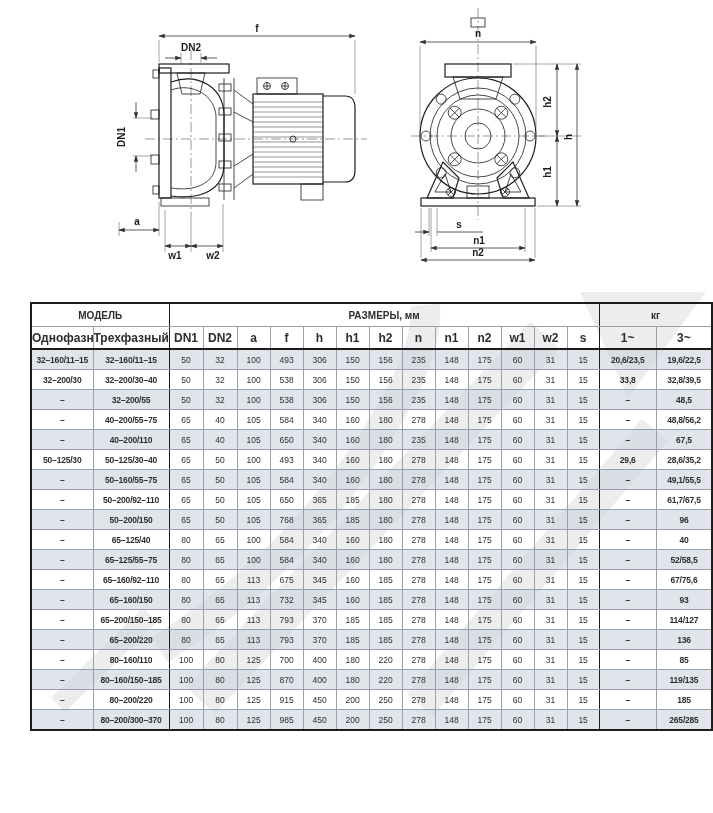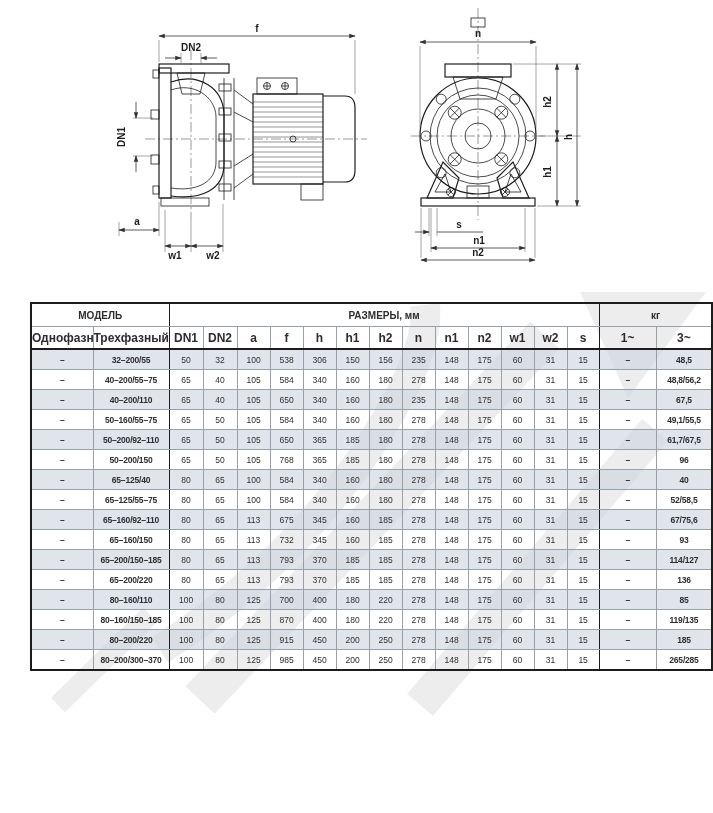--- a/index.html
+++ b/index.html
@@ -255,35 +255,73 @@
           <th class="sub-th">n2</th>
           <th class="sub-th">w1</th>
           <th class="sub-th">w2</th>
           <th class="sub-th sep-r">s</th>
           <th class="sub-th">1~</th>
           <th class="sub-th">3~</th>
         </tr>
       </thead>
     <tbody>
         <tr>
-          <td class="model-col">–</td>
-          <td class="model-col sep-r">32–200/55</td>
+          <td class="model-col">32–160/11–15</td>
+          <td class="model-col sep-r">32–160/11–15</td>
+          <td class="dim-col">50</td>
+          <td class="dim-col">32</td>
+          <td class="dim-col">100</td>
+          <td class="dim-col">493</td>
+          <td class="dim-col">306</td>
+          <td class="dim-col">150</td>
+          <td class="dim-col">156</td>
+          <td class="dim-col">235</td>
+          <td class="dim-col">148</td>
+          <td class="dim-col">175</td>
+          <td class="dim-col">60</td>
+          <td class="dim-col">31</td>
+          <td class="dim-col sep-r">15</td>
+          <td class="kg-col">20,6/23,5</td>
+          <td class="kg-col">19,6/22,5</td>
+        </tr>
+        <tr>
+          <td class="model-col">32–200/30</td>
+          <td class="model-col sep-r">32–200/30–40</td>
           <td class="dim-col">50</td>
           <td class="dim-col">32</td>
           <td class="dim-col">100</td>
           <td class="dim-col">538</td>
           <td class="dim-col">306</td>
           <td class="dim-col">150</td>
           <td class="dim-col">156</td>
           <td class="dim-col">235</td>
           <td class="dim-col">148</td>
           <td class="dim-col">175</td>
           <td class="dim-col">60</td>
           <td class="dim-col">31</td>
           <td class="dim-col sep-r">15</td>
+          <td class="kg-col">33,8</td>
+          <td class="kg-col">32,8/39,5</td>
+        </tr>
+        <tr>
+          <td class="model-col">–</td>
+          <td class="model-col sep-r">32–200/55</td>
+          <td class="dim-col">50</td>
+          <td class="dim-col">32</td>
+          <td class="dim-col">100</td>
+          <td class="dim-col">538</td>
+          <td class="dim-col">306</td>
+          <td class="dim-col">150</td>
+          <td class="dim-col">156</td>
+          <td class="dim-col">235</td>
+          <td class="dim-col">148</td>
+          <td class="dim-col">175</td>
+          <td class="dim-col">60</td>
+          <td class="dim-col">31</td>
+          <td class="dim-col sep-r">15</td>
           <td class="kg-col">–</td>
           <td class="kg-col">48,5</td>
         </tr>
         <tr>
           <td class="model-col">–</td>
           <td class="model-col sep-r">40–200/55–75</td>
           <td class="dim-col">65</td>
           <td class="dim-col">40</td>
           <td class="dim-col">105</td>
           <td class="dim-col">584</td>
@@ -310,20 +348,39 @@
           <td class="dim-col">160</td>
           <td class="dim-col">180</td>
           <td class="dim-col">235</td>
           <td class="dim-col">148</td>
           <td class="dim-col">175</td>
           <td class="dim-col">60</td>
           <td class="dim-col">31</td>
           <td class="dim-col sep-r">15</td>
           <td class="kg-col">–</td>
           <td class="kg-col">67,5</td>
+        </tr>
+        <tr>
+          <td class="model-col">50–125/30</td>
+          <td class="model-col sep-r">50–125/30–40</td>
+          <td class="dim-col">65</td>
+          <td class="dim-col">50</td>
+          <td class="dim-col">100</td>
+          <td class="dim-col">493</td>
+          <td class="dim-col">340</td>
+          <td class="dim-col">160</td>
+          <td class="dim-col">180</td>
+          <td class="dim-col">278</td>
+          <td class="dim-col">148</td>
+          <td class="dim-col">175</td>
+          <td class="dim-col">60</td>
+          <td class="dim-col">31</td>
+          <td class="dim-col sep-r">15</td>
+          <td class="kg-col">29,6</td>
+          <td class="kg-col">28,6/35,2</td>
         </tr>
         <tr>
           <td class="model-col">–</td>
           <td class="model-col sep-r">50–160/55–75</td>
           <td class="dim-col">65</td>
           <td class="dim-col">50</td>
           <td class="dim-col">105</td>
           <td class="dim-col">584</td>
           <td class="dim-col">340</td>
           <td class="dim-col">160</td>

